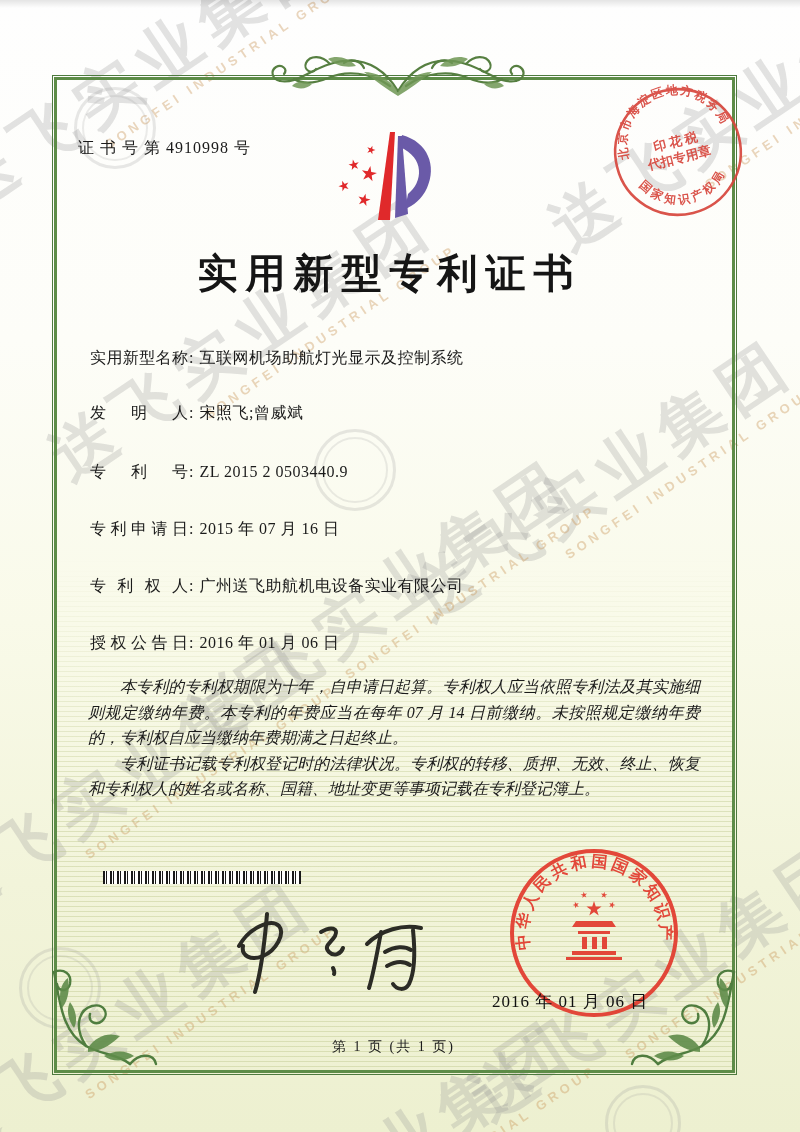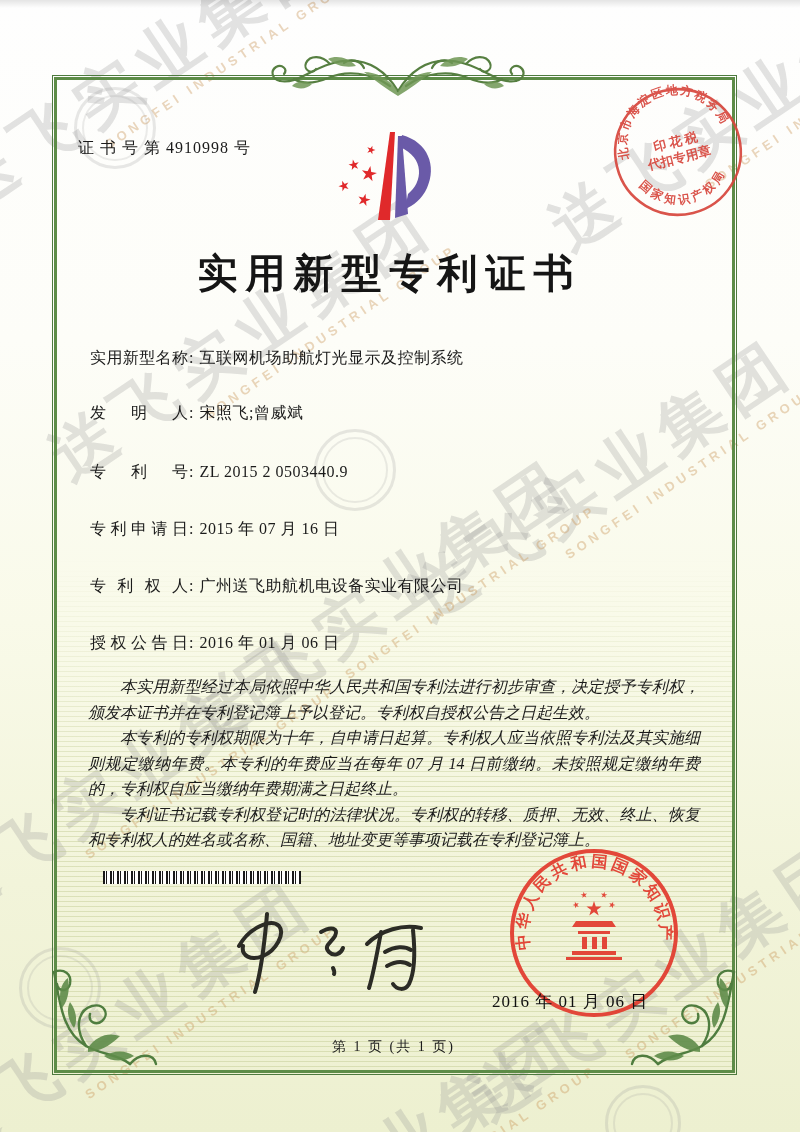--- a/index.html
+++ b/index.html
@@ -209,21 +209,20 @@
     <div class="fields">
       <div class="frow"><span class="flabel">实用新型名称</span><span class="fcolon">:</span><span class="fvalue">互联网机场助航灯光显示及控制系统</span></div>
       <div class="frow"><span class="flabel">发明人</span><span class="fcolon">:</span><span class="fvalue">宋照飞;曾威斌</span></div>
       <div class="frow"><span class="flabel">专利号</span><span class="fcolon">:</span><span class="fvalue">ZL 2015 2 0503440.9</span></div>
       <div class="frow"><span class="flabel">专利申请日</span><span class="fcolon">:</span><span class="fvalue">2015 年 07 月 16 日</span></div>
       <div class="frow"><span class="flabel">专利权人</span><span class="fcolon">:</span><span class="fvalue">广州送飞助航机电设备实业有限公司</span></div>
       <div class="frow"><span class="flabel">授权公告日</span><span class="fcolon">:</span><span class="fvalue">2016 年 01 月 06 日</span></div>
     </div>
 
     <div class="paras">
-      <p>本实用新型经过本局依照中华人民共和国专利法进行初步审查，决定授予专利权，颁发本证书并在专利登记簿上予以登记。专利权自授权公告之日起生效。</p>
       <p>本专利的专利权期限为十年，自申请日起算。专利权人应当依照专利法及其实施细则规定缴纳年费。本专利的年费应当在每年 07 月 14 日前缴纳。未按照规定缴纳年费的，专利权自应当缴纳年费期满之日起终止。</p>
       <p>专利证书记载专利权登记时的法律状况。专利权的转移、质押、无效、终止、恢复和专利权人的姓名或名称、国籍、地址变更等事项记载在专利登记簿上。</p>
     </div>
 
     <div class="barcode"></div>
 
 
     <svg class="sig-script" viewBox="0 0 240 112">
       <g fill="none" stroke="#2b2b25" stroke-width="4" stroke-linecap="round" stroke-linejoin="round">
         <path d="M34,58 C44,40 66,30 74,38 C80,45 72,62 58,68 C46,73 36,68 38,58"></path>

